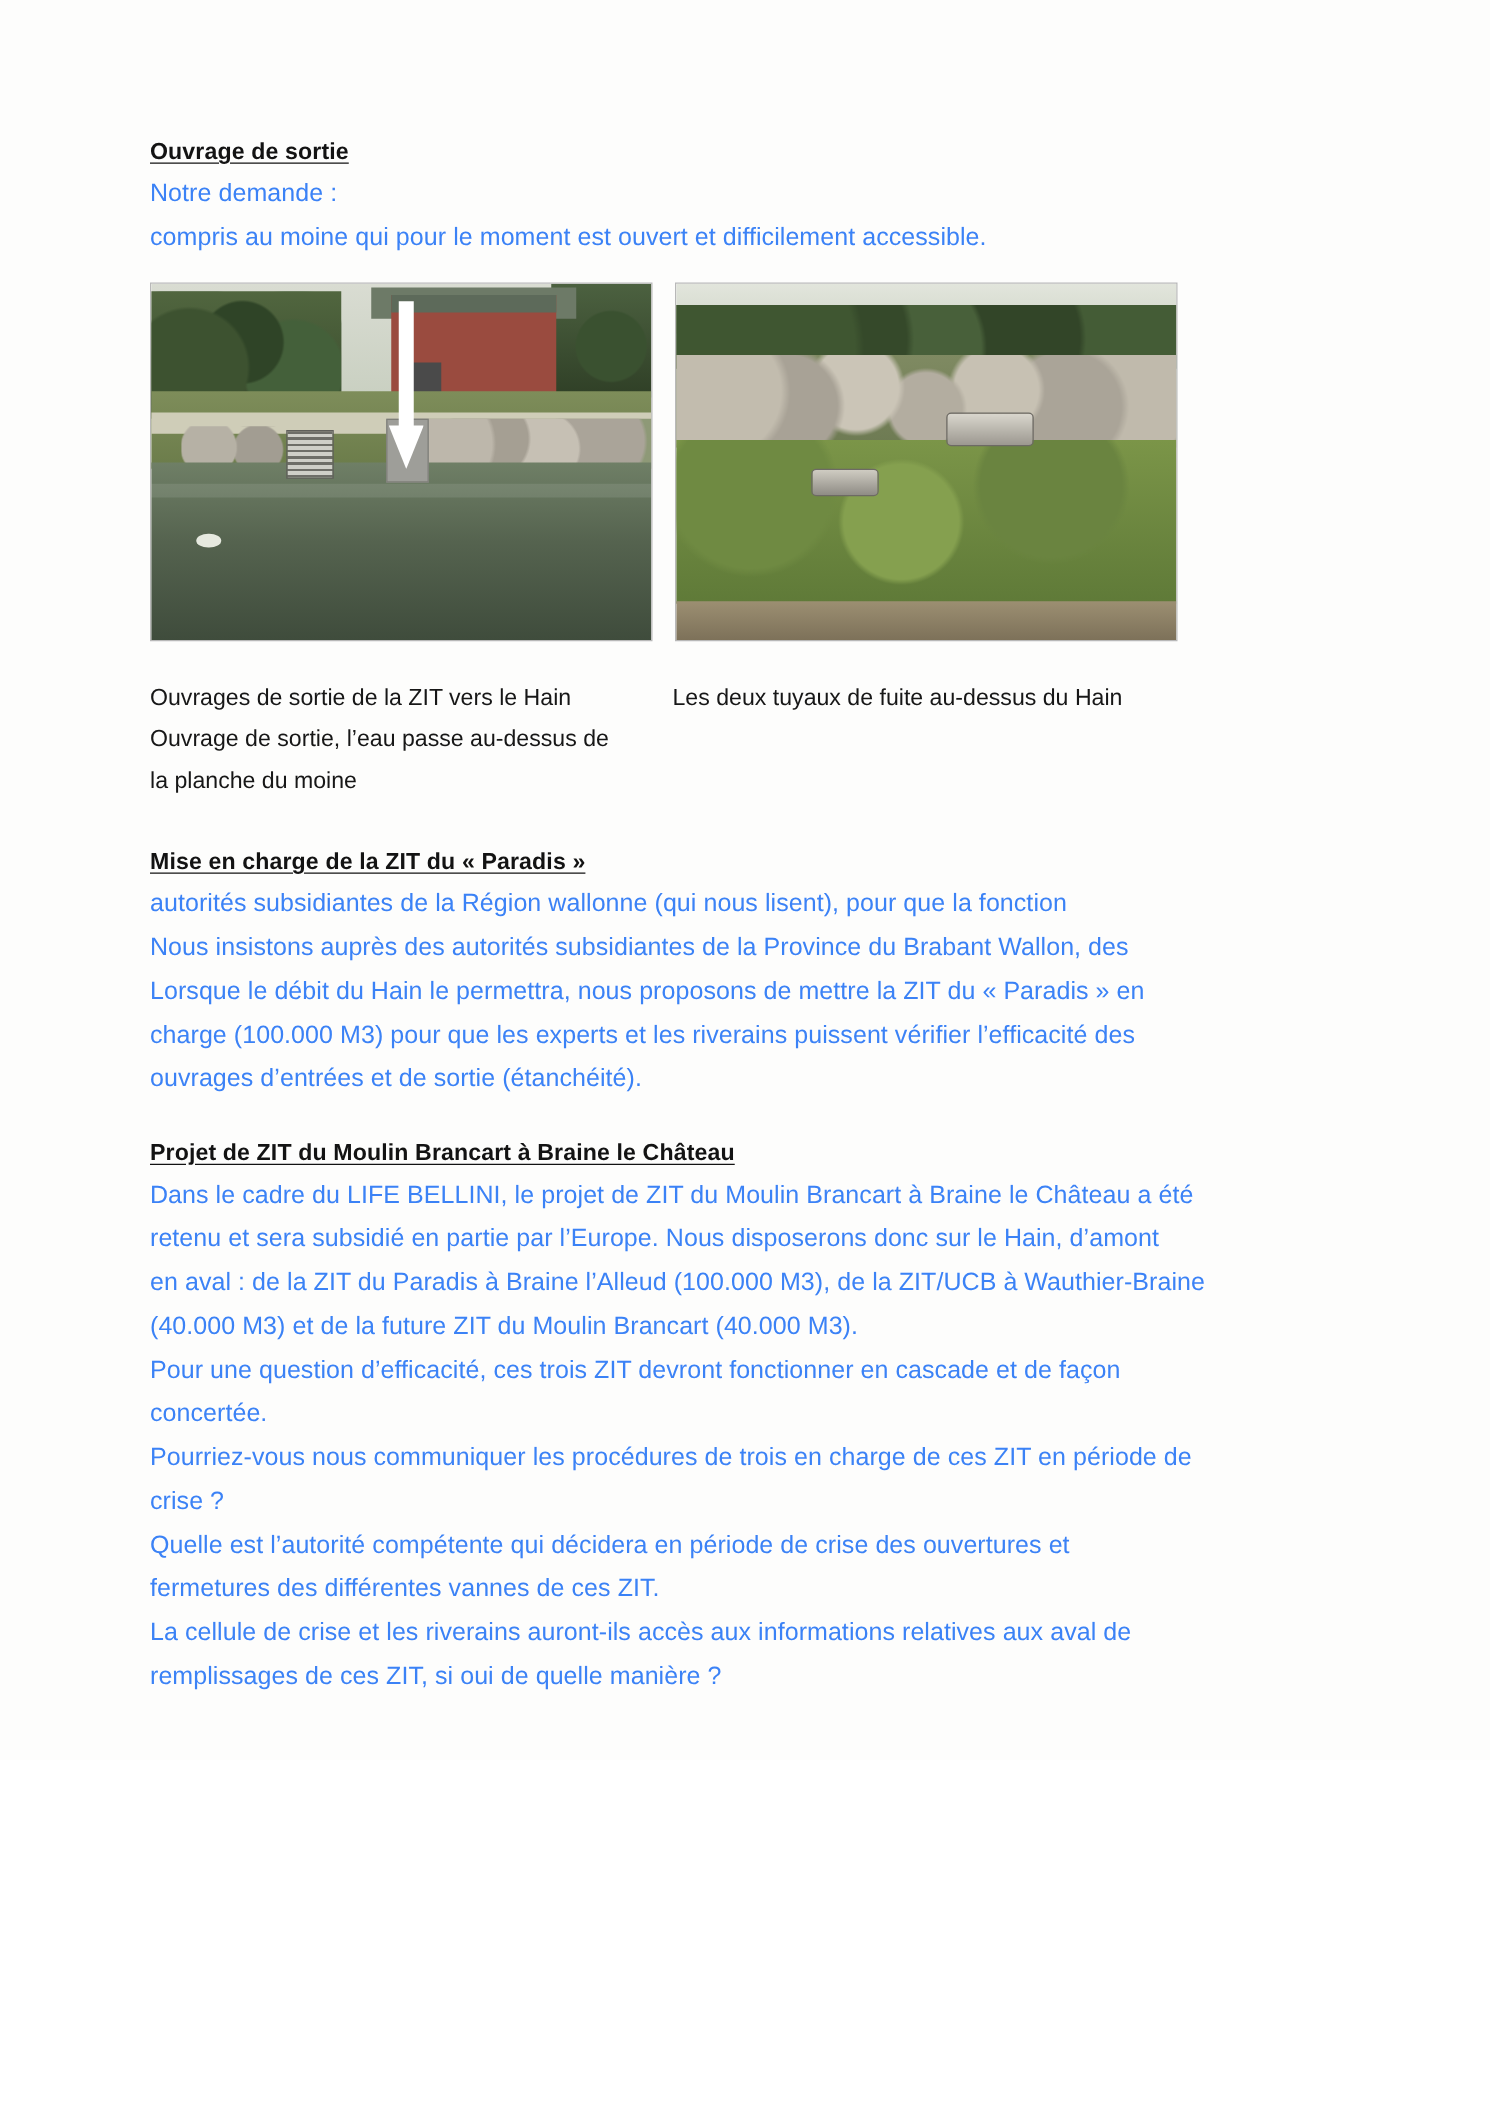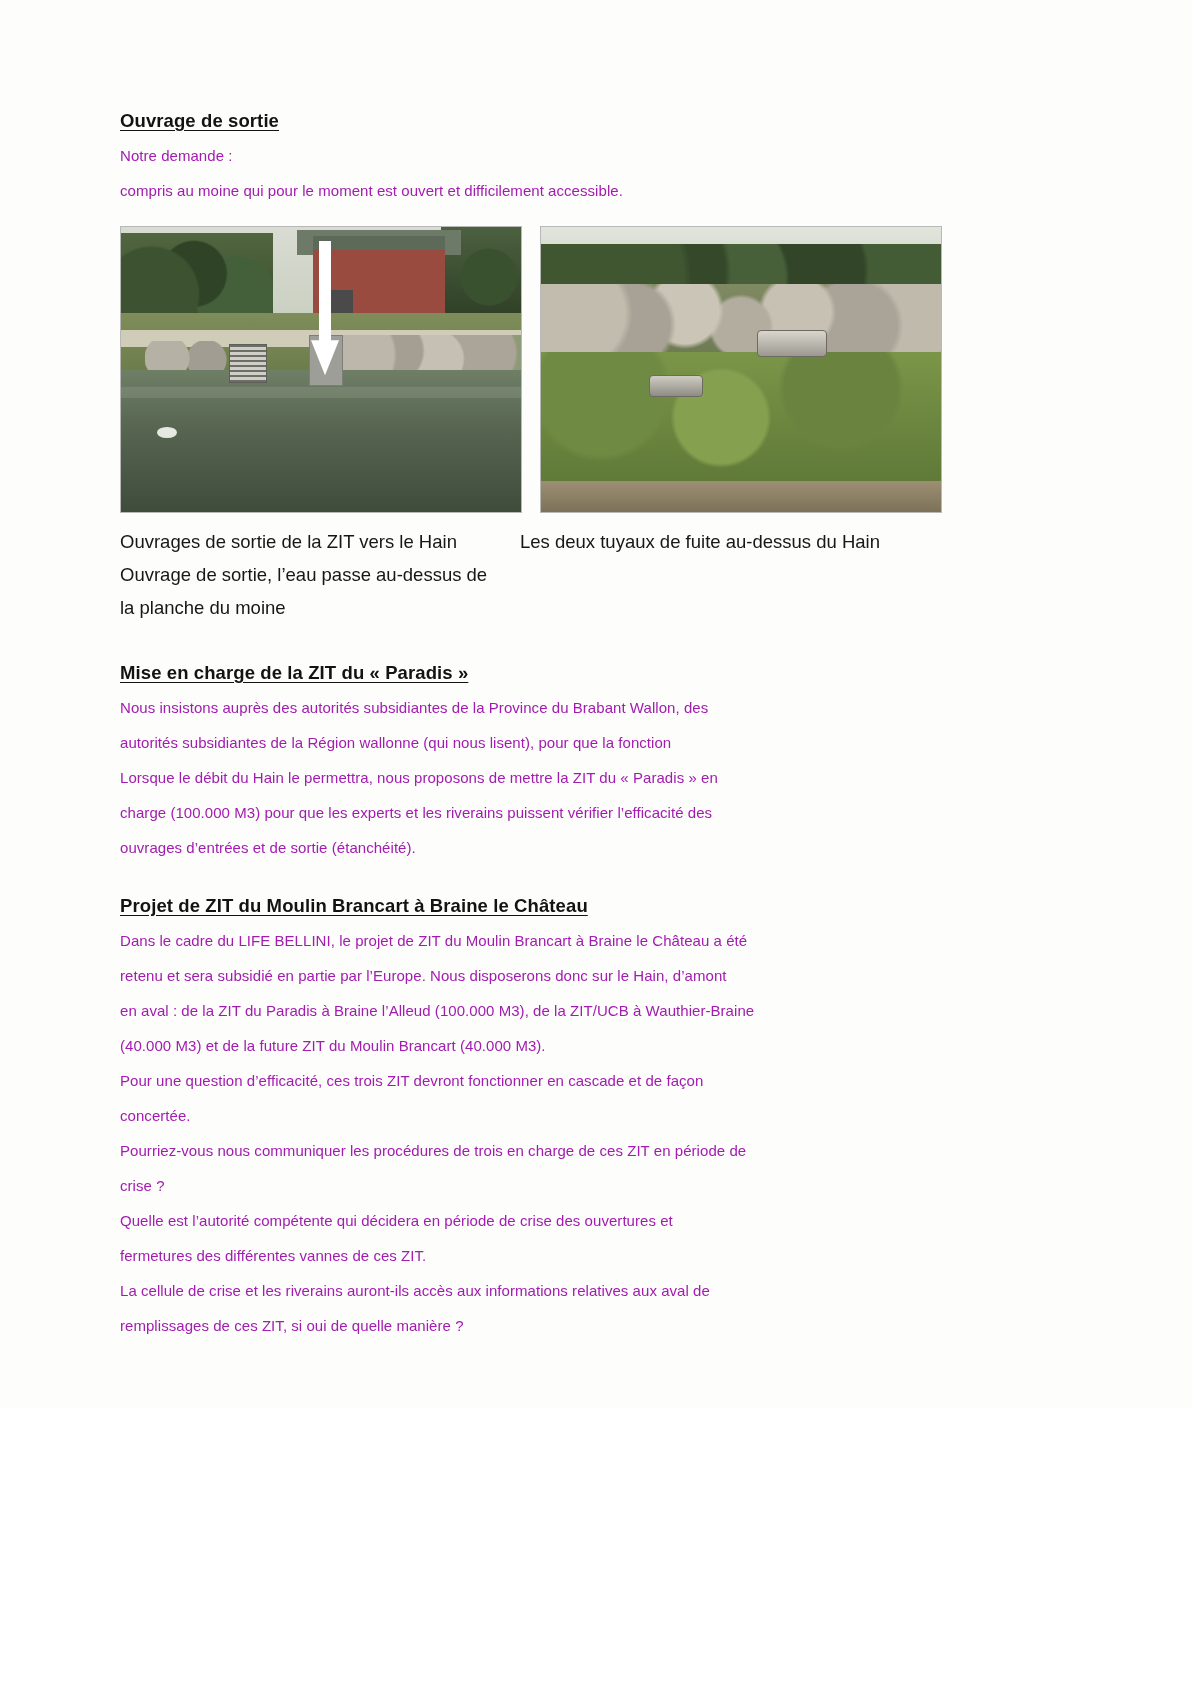--- a/index.html
+++ b/index.html
@@ -31,24 +31,24 @@
   h2.section-title {
     font-size: 18.5px;
     font-weight: bold;
     margin: 0 0 6px 0;
     text-decoration: underline;
     text-underline-offset: 3px;
     letter-spacing: 0.1px;
     color: #131313;
   }
   p.body-line {
-    font-size: 15px;
+    font-size: 20px;
     line-height: 35px;
     margin: 0;
-    color: #a21caf;
+    color: #3b82f6;
     letter-spacing: 0.05px;
   }
   .block {
     margin-bottom: 0;
   }
   .gap-med { height: 30px; }
   .gap-large { height: 38px; }
 
   
   .photos {
@@ -212,21 +212,22 @@
       radial-gradient(circle at 75% 28%, #6a8440 0 18%, transparent 20%),
       linear-gradient(#7b9548, #5f7a38);
   }
   .pr-road {
     position: absolute; left: 0; bottom: 0; width: 100%; height: 11%;
     background: linear-gradient(#9c8f72, #7d7159);
   }
 
   .captions {
     display: flex;
-    margin-top: 12px;
+    gap: 18px;
+    margin-top: 28px;
   }
   .cap-col { width: 400px; }
   .cap-line {
     font-size: 18.5px;
     line-height: 33px;
     color: #171717;
     margin: 0;
   }
   .cap-right {
     white-space: nowrap;
@@ -283,22 +284,22 @@
       </div>
       <div class="cap-col">
         <p class="cap-line cap-right">Les deux tuyaux de fuite au-dessus du Hain</p>
       </div>
     </div>
 
     <div class="gap-large"></div>
 
     <div class="block">
       <h2 class="section-title">Mise en charge de la ZIT du « Paradis »</h2>
+      <p class="body-line">autorités subsidiantes de la Région wallonne (qui nous lisent), pour que la fonction</p>
       <p class="body-line">Nous insistons auprès des autorités subsidiantes de la Province du Brabant Wallon, des</p>
-      <p class="body-line">autorités subsidiantes de la Région wallonne (qui nous lisent), pour que la fonction</p>
       <p class="body-line">Lorsque le débit du Hain le permettra, nous proposons de mettre la ZIT du « Paradis » en</p>
       <p class="body-line">charge (100.000 M3) pour que les experts et les riverains puissent vérifier l’efficacité des</p>
       <p class="body-line">ouvrages d’entrées et de sortie (étanchéité).</p>
     </div>
 
     <div class="gap-med"></div>
 
     <div class="block">
       <h2 class="section-title">Projet de ZIT du Moulin Brancart à Braine le Château</h2>
       <p class="body-line">Dans le cadre du LIFE BELLINI, le projet de ZIT du Moulin Brancart à Braine le Château a été</p>

